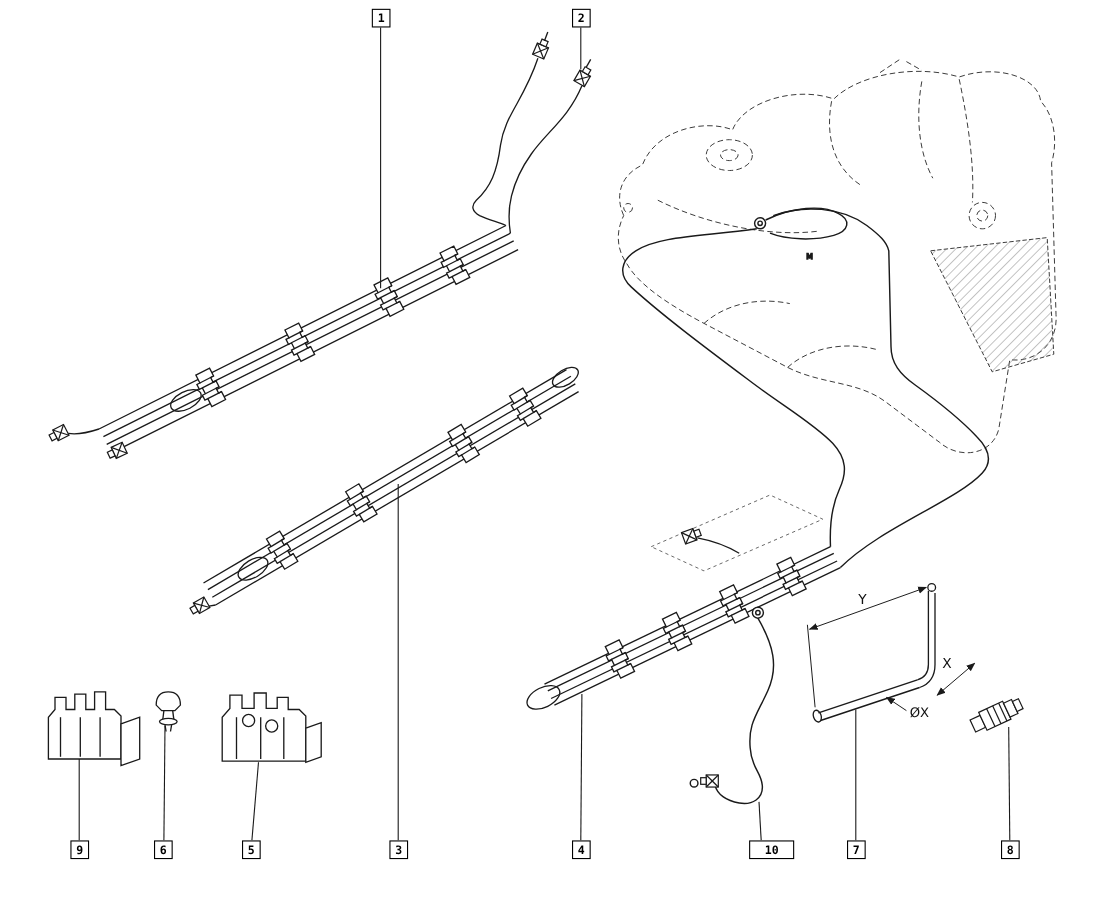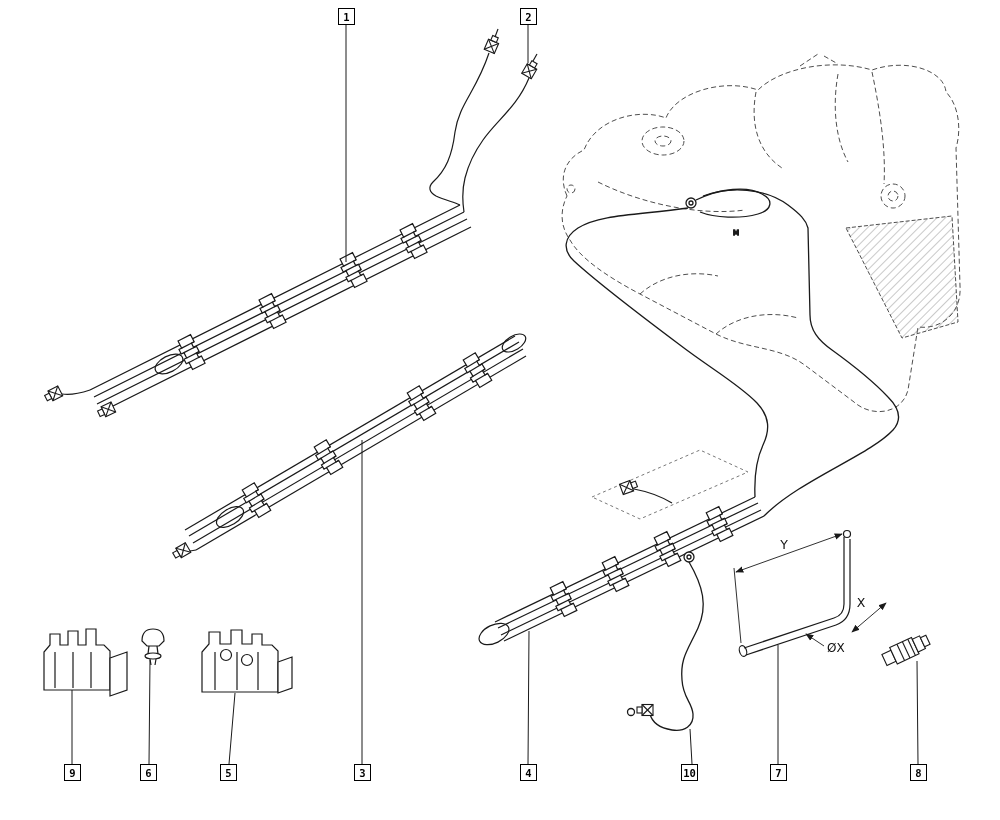--- a/index.html
+++ b/index.html
@@ -3,21 +3,21 @@
 <meta charset="utf-8">
 <style>
   html,body{margin:0;padding:0;background:#ffffff;}
   .stage{position:relative;width:1000px;height:820px;background:#fff;overflow:hidden;
          font-family:"DejaVu Sans",sans-serif;}
   .stage > svg{position:absolute;left:0;top:0;}
   .callout{position:absolute;width:17px;height:17px;box-sizing:border-box;
            border:1.2px solid #000;background:#fff;color:#000;
            display:flex;align-items:center;justify-content:center;
            font:700 10.5px "DejaVu Sans Mono",monospace;cursor:pointer;z-index:2;}
-  .callout.wide{width:17px;}
+  .callout.wide{width:41px;}
   text{font-family:"DejaVu Sans",sans-serif;fill:#111;}
 </style>
 </head>
 <body>
 
 <div class="stage">
 
   <svg width="1000" height="820" viewBox="0 0 1000 820">
     <defs>
       <marker id="arrow" viewBox="0 0 10 10" refX="9" refY="5" markerWidth="9" markerHeight="9" orient="auto-start-reverse">

